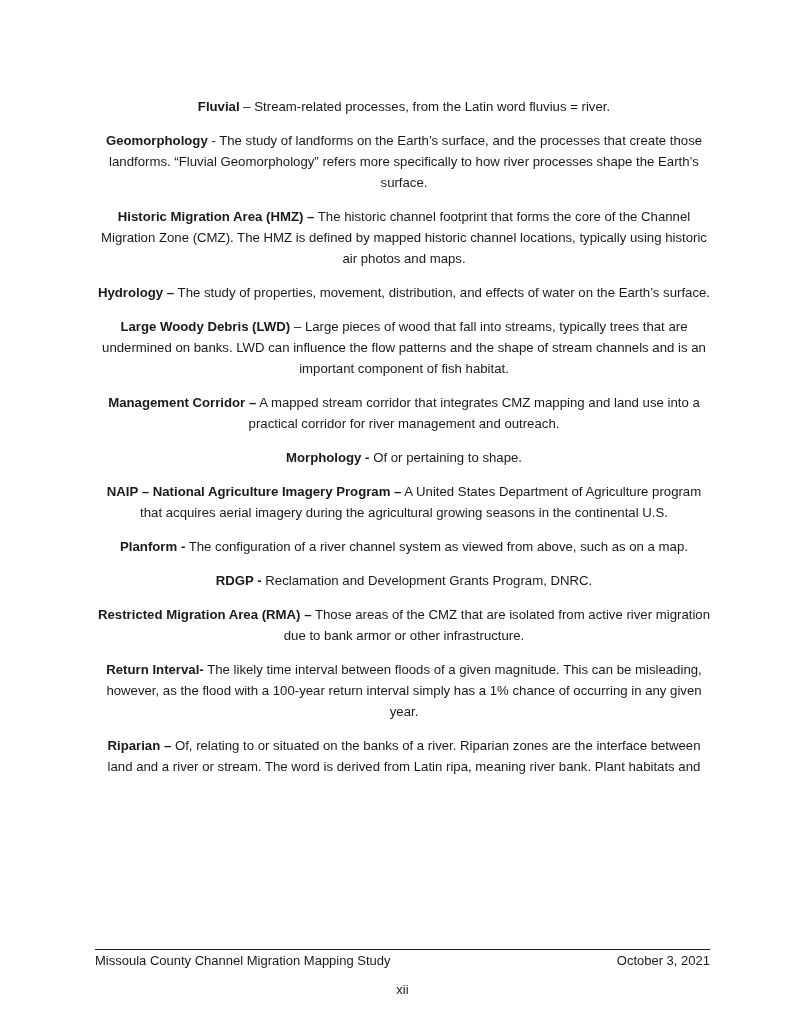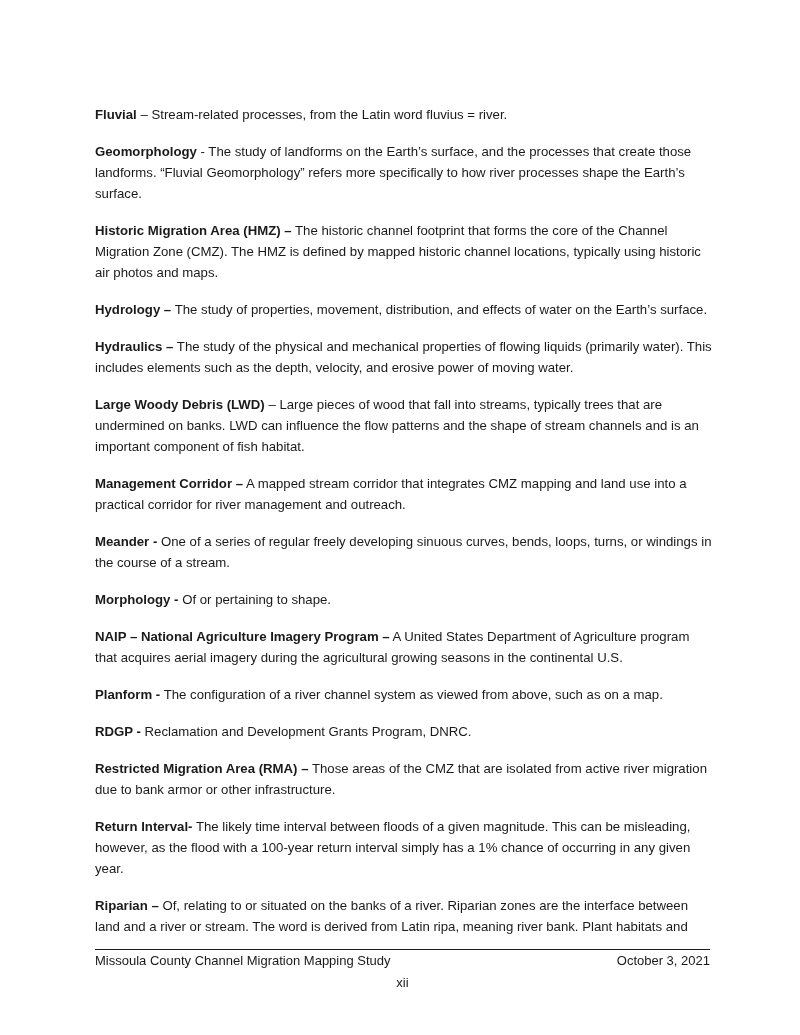--- a/index.html
+++ b/index.html
@@ -19,21 +19,22 @@
   .content {
     position: absolute;
     left: 95px;
     top: 88px;
     width: 618px;
     font-size: 13.2px;
     line-height: 21px;
     text-align: left;
   }
   .entry {
-    margin: 16px 0 13px 0;
+    margin: 8px 0 13px 0;
+    text-align: center;
   }
   .term {
     font-weight: bold;
   }
   .footer {
     position: absolute;
     left: 95px;
     width: 615px;
     top: 949px;
     font-size: 13px;
@@ -45,46 +46,44 @@
     height: 0;
     margin-bottom: 4px;
   }
   .footer-row {
     display: flex;
     justify-content: space-between;
     align-items: baseline;
   }
   .footer-page {
     text-align: center;
-    margin-top: 8px;
+    margin-top: 15px;
   }
 </style>
 </head>
 <body>
 
 <div class="page">
 
   <div class="content">
 
       <p class="entry"><strong class="term">Fluvial</strong><span class="def"> – Stream-related processes, from the Latin word fluvius = river.</span></p>
 
       <p class="entry"><strong class="term">Geomorphology</strong><span class="def"> - The study of landforms on the Earth’s surface, and the processes that create those landforms. “Fluvial Geomorphology” refers more specifically to how river processes shape the Earth’s surface.</span></p>
 
 
       <p class="entry"><strong class="term">Historic Migration Area (HMZ) –</strong><span class="def"> The historic channel footprint that forms the core of the Channel Migration Zone (CMZ). The HMZ is defined by mapped historic channel locations, typically using historic air photos and maps.</span></p>
 
       <p class="entry"><strong class="term">Hydrology –</strong><span class="def"> The study of properties, movement, distribution, and effects of water on the Earth’s surface.</span></p>
 
-      <p class="entry"><strong class="term">Hydraulics –</strong><span class="def"> The study of the physical and mechanical properties of flowing liquids (primarily water). This includes elements such as the depth, velocity, and erosive power of moving water.</span></p>
 
       <p class="entry"><strong class="term">Large Woody Debris (LWD)</strong><span class="def"> – Large pieces of wood that fall into streams, typically trees that are undermined on banks. LWD can influence the flow patterns and the shape of stream channels and is an important component of fish habitat.</span></p>
 
       <p class="entry"><strong class="term">Management Corridor –</strong><span class="def"> A mapped stream corridor that integrates CMZ mapping and land use into a practical corridor for river management and outreach.</span></p>
 
-      <p class="entry"><strong class="term">Meander -</strong><span class="def"> One of a series of regular freely developing sinuous curves, bends, loops, turns, or windings in the course of a stream.</span></p>
 
       <p class="entry"><strong class="term">Morphology -</strong><span class="def"> Of or pertaining to shape.</span></p>
 
       <p class="entry"><strong class="term">NAIP – National Agriculture Imagery Program –</strong><span class="def"> A United States Department of Agriculture program that acquires aerial imagery during the agricultural growing seasons in the continental U.S.</span></p>
 
       <p class="entry"><strong class="term">Planform -</strong><span class="def"> The configuration of a river channel system as viewed from above, such as on a map.</span></p>
 
       <p class="entry"><strong class="term">RDGP -</strong><span class="def"> Reclamation and Development Grants Program, DNRC.</span></p>
 
       <p class="entry"><strong class="term">Restricted Migration Area (RMA) –</strong><span class="def"> Those areas of the CMZ that are isolated from active river migration due to bank armor or other infrastructure.</span></p>

